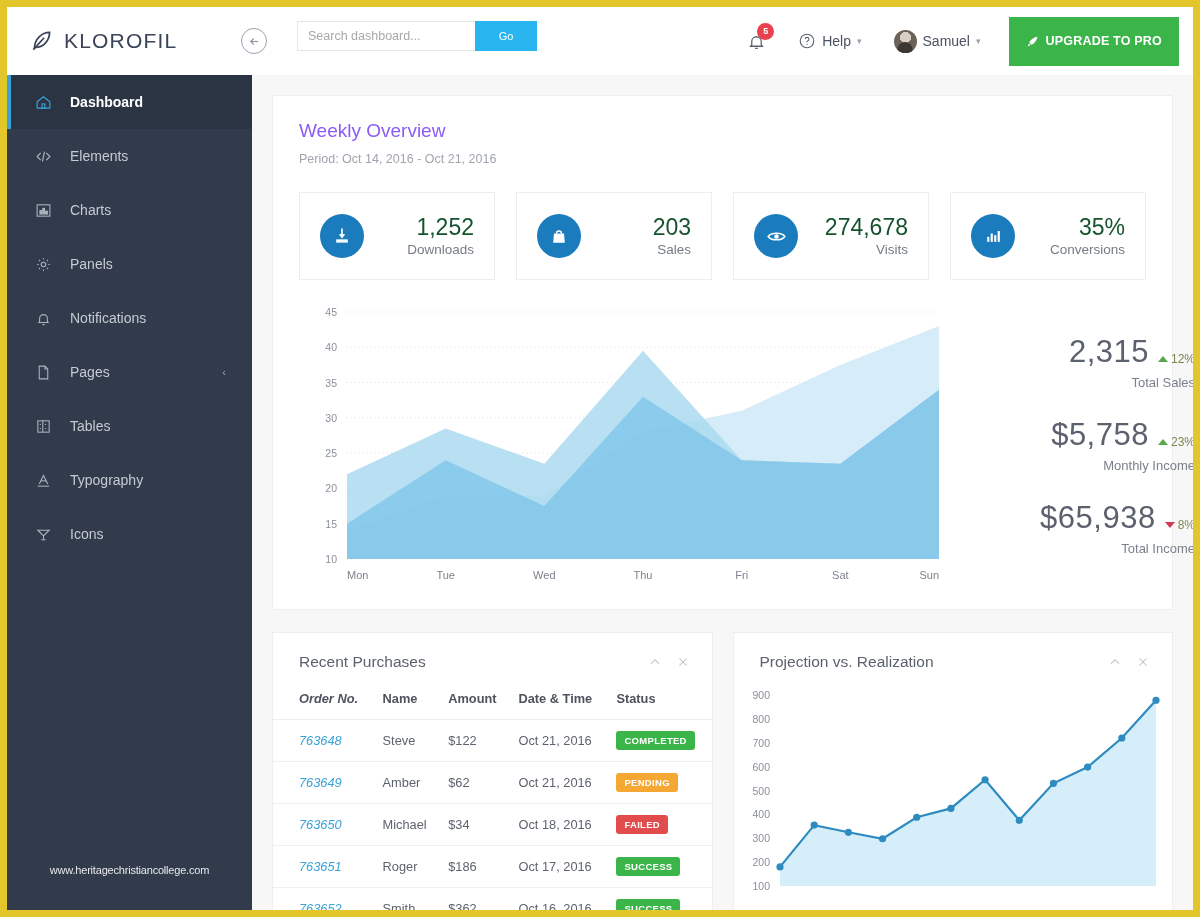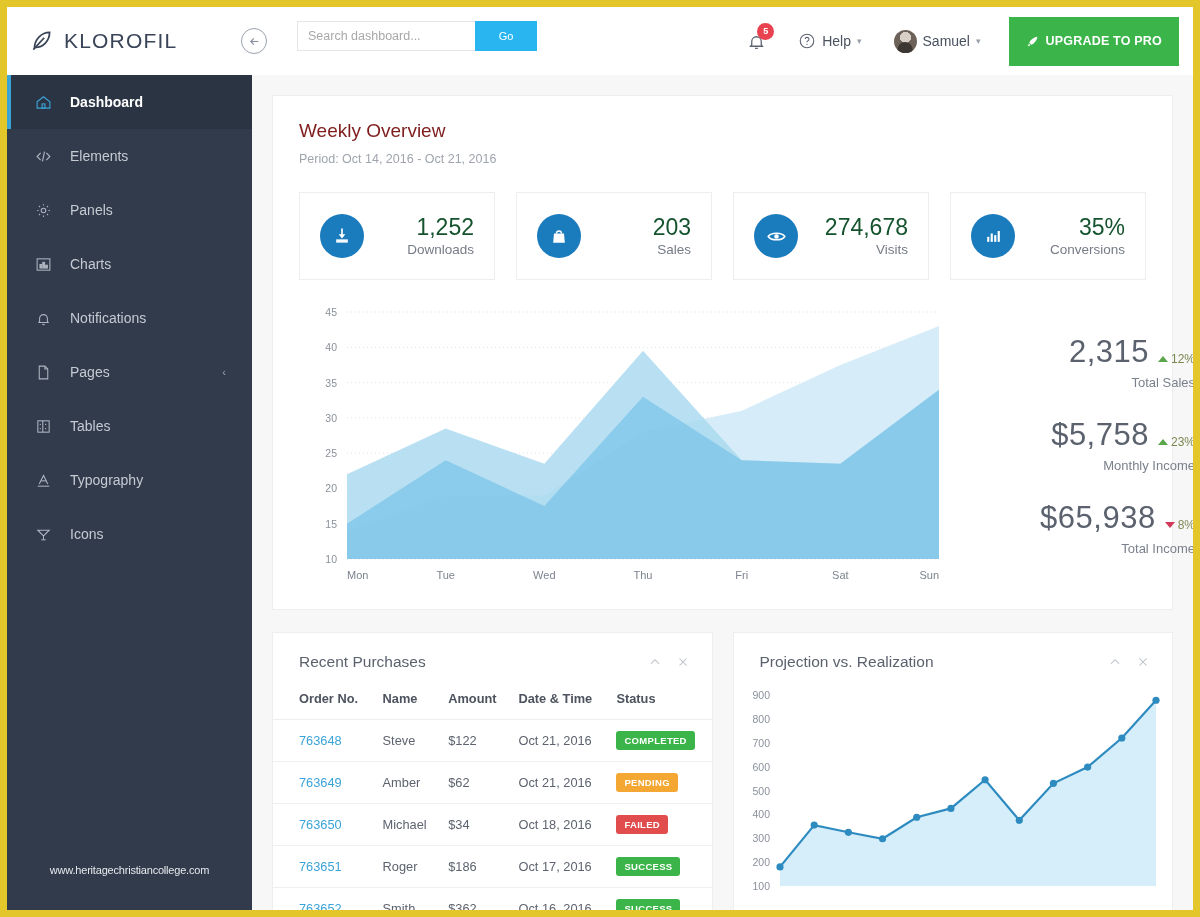--- a/index.html
+++ b/index.html
@@ -84,21 +84,21 @@
   .nav-chevron { margin-left: auto; margin-right: 26px; color: #9aa1ad; font-size: 11px; }
   .watermark {
     position: absolute; bottom: 34px; left: 0; right: 0; text-align: center;
     font-size: 11px; color: #e7e9ec; letter-spacing: -0.2px;
   }
 
   .content { flex: 1; padding: 20px 20px 0 20px; overflow: hidden; background: #f7f7f7; }
 
   .panel { background: #fff; border: 1px solid #eee; }
   .panel-overview { padding: 24px 26px 22px 26px; }
-  .overview-title { font-size: 19px; color: #7f1d1d; font-weight: 400; }
+  .overview-title { font-size: 19px; color: #8b5cf6; font-weight: 400; }
   .overview-period { font-size: 12.5px; color: #9fa4ad; margin-top: 10px; }
 
   .stats-row { display: flex; gap: 21px; margin-top: 26px; }
   .stat-card {
     flex: 1; border: 1px solid #eee; height: 88px; display: flex; align-items: center;
     padding: 0 20px; gap: 14px;
   }
   .stat-icon {
     width: 44px; height: 44px; border-radius: 50%; background: #1a7bbd; color: #fff;
     display: flex; align-items: center; justify-content: center; flex: 0 0 44px;
@@ -131,21 +131,21 @@
   }
   .panel-title { font-size: 15.5px; color: #5b626e; font-weight: 400; }
   .panel-actions { margin-left: auto; display: flex; gap: 14px; color: #b9bec6; }
   .pa-icon { cursor: pointer; line-height: 1; }
 
   table { width: 100%; border-collapse: collapse; }
   thead th {
     text-align: left; font-size: 12.8px; color: #4d535e; font-weight: bold;
     padding: 4px 8px 13px 8px; border-bottom: 1px solid #eee;
   }
-  thead th:first-child, tbody td:first-child { padding-left: 26px; }
+  thead th:first-child, tbody td:first-child { padding-left: 26px; font-style: italic; }
   tbody td {
     font-size: 12.8px; color: #5d636e; padding: 11px 8px; border-bottom: 1px solid #f0f0f0;
   }
   .order-link { color: #3aa3d8; }
   .badge-status {
     display: inline-block; color: #fff; font-size: 9.5px; font-weight: bold;
     padding: 4px 8px; border-radius: 3px; letter-spacing: .3px;
   }
   .st-completed { background: #3bb54a; }
   .st-pending { background: #f5a733; }
@@ -244,37 +244,37 @@
               <polyline points="16,7 21,12 16,17"></polyline>
               <line x1="13.5" y1="5" x2="10.5" y2="19"></line>
           </svg>
         </span>
         <span>Elements</span>
       </div>
 
       <div class="nav-item">
         <span class="nav-icon">
           <svg viewBox="0 0 24 24" width="17" height="17" fill="none" stroke="currentColor" stroke-width="1.5">
-            <circle cx="12" cy="12" r="3.2"></circle>
-            <path d="M12 3 v2 M12 19 v2 M3 12 h2 M19 12 h2 M5.6 5.6 l1.5 1.5 M16.9 16.9 l1.5 1.5 M18.4 5.6 l-1.5 1.5 M7.1 16.9 l-1.5 1.5"></path>
-          </svg>
-        </span>
-        <span>Panels</span>
-      </div>
-
-      <div class="nav-item">
-        <span class="nav-icon">
-          <svg viewBox="0 0 24 24" width="17" height="17" fill="none" stroke="currentColor" stroke-width="1.5">
             <rect x="3" y="4" width="18" height="16"></rect>
               <rect x="7" y="12" width="2.5" height="5" fill="currentColor"></rect>
             <rect x="11" y="9" width="2.5" height="8" fill="currentColor"></rect>
               <rect x="15" y="13" width="2.5" height="4" fill="currentColor"></rect>
           </svg>
         </span>
         <span>Charts</span>
+      </div>
+
+      <div class="nav-item">
+        <span class="nav-icon">
+          <svg viewBox="0 0 24 24" width="17" height="17" fill="none" stroke="currentColor" stroke-width="1.5">
+            <circle cx="12" cy="12" r="3.2"></circle>
+            <path d="M12 3 v2 M12 19 v2 M3 12 h2 M19 12 h2 M5.6 5.6 l1.5 1.5 M16.9 16.9 l1.5 1.5 M18.4 5.6 l-1.5 1.5 M7.1 16.9 l-1.5 1.5"></path>
+          </svg>
+        </span>
+        <span>Panels</span>
       </div>
 
       <div class="nav-item">
         <span class="nav-icon">
           <svg viewBox="0 0 24 24" width="17" height="17" fill="none" stroke="currentColor" stroke-width="1.5">
             <path d="M6.5 16 v-4 a5.5 5.5 0 0 1 11 0 v4 l1 1.6 h-13z"></path>
               <path d="M10.5 20 a1.8 1.8 0 0 0 3 0"></path>
           </svg>
         </span>
         <span>Notifications</span>

